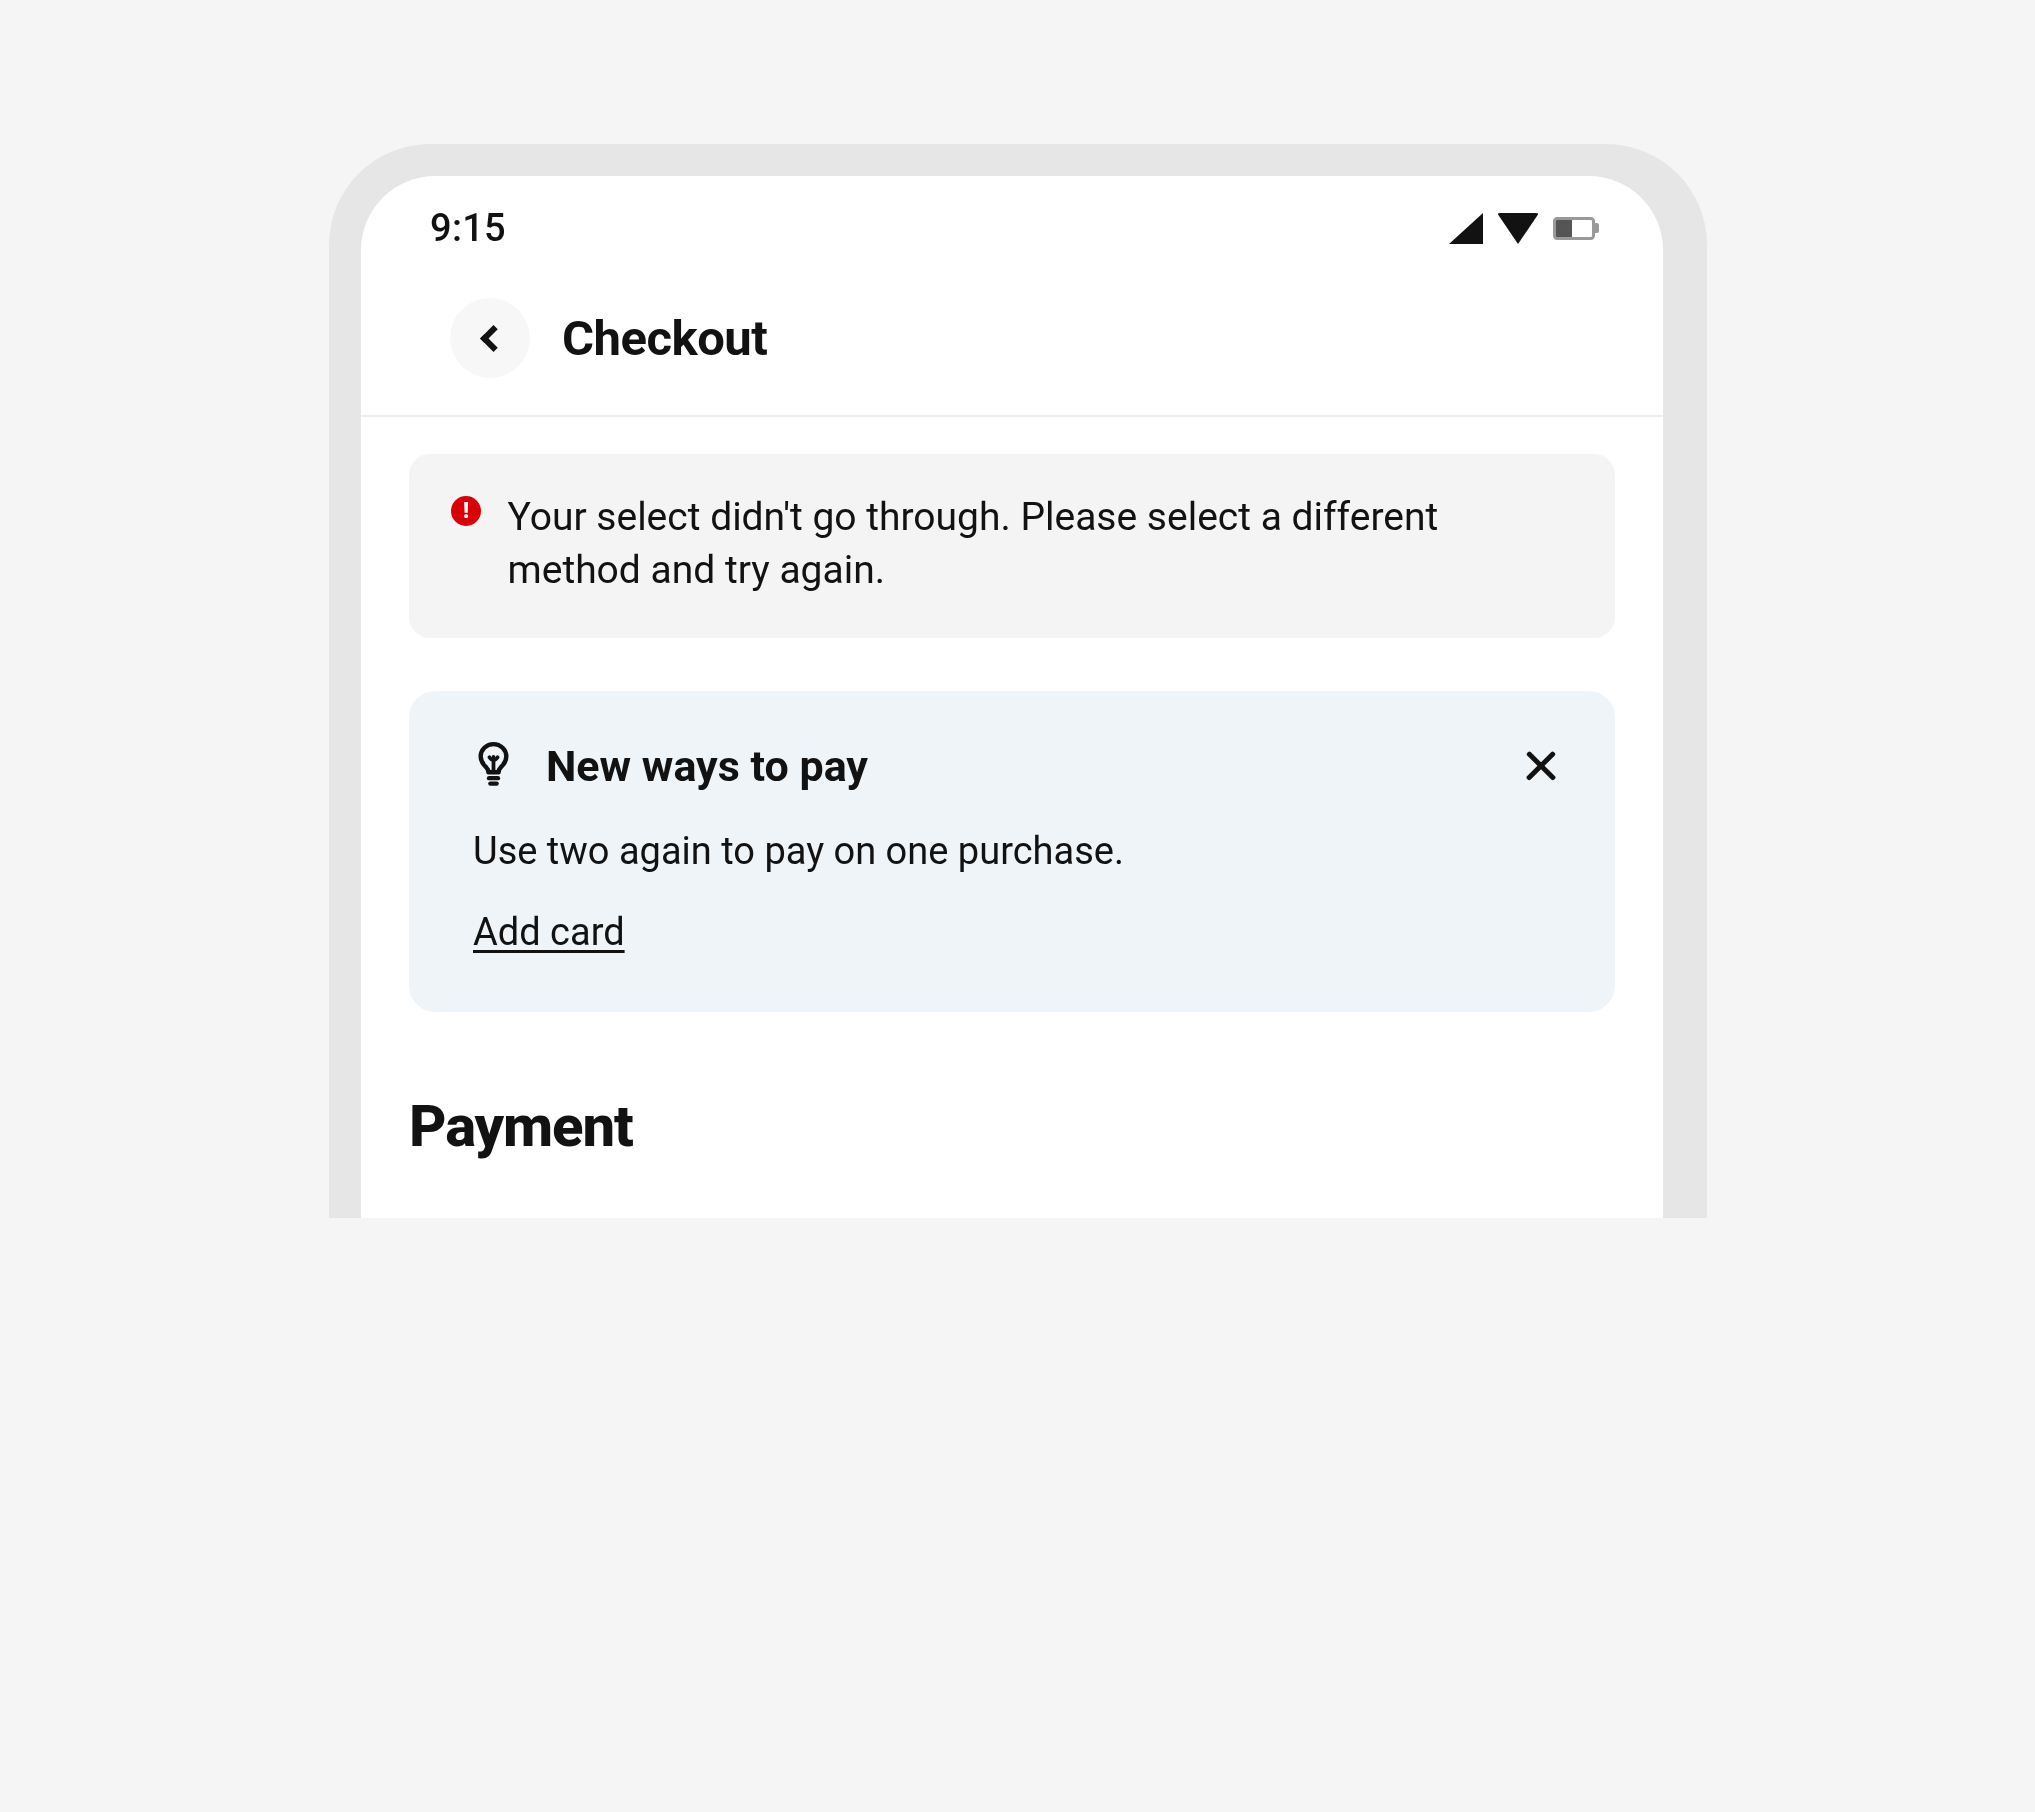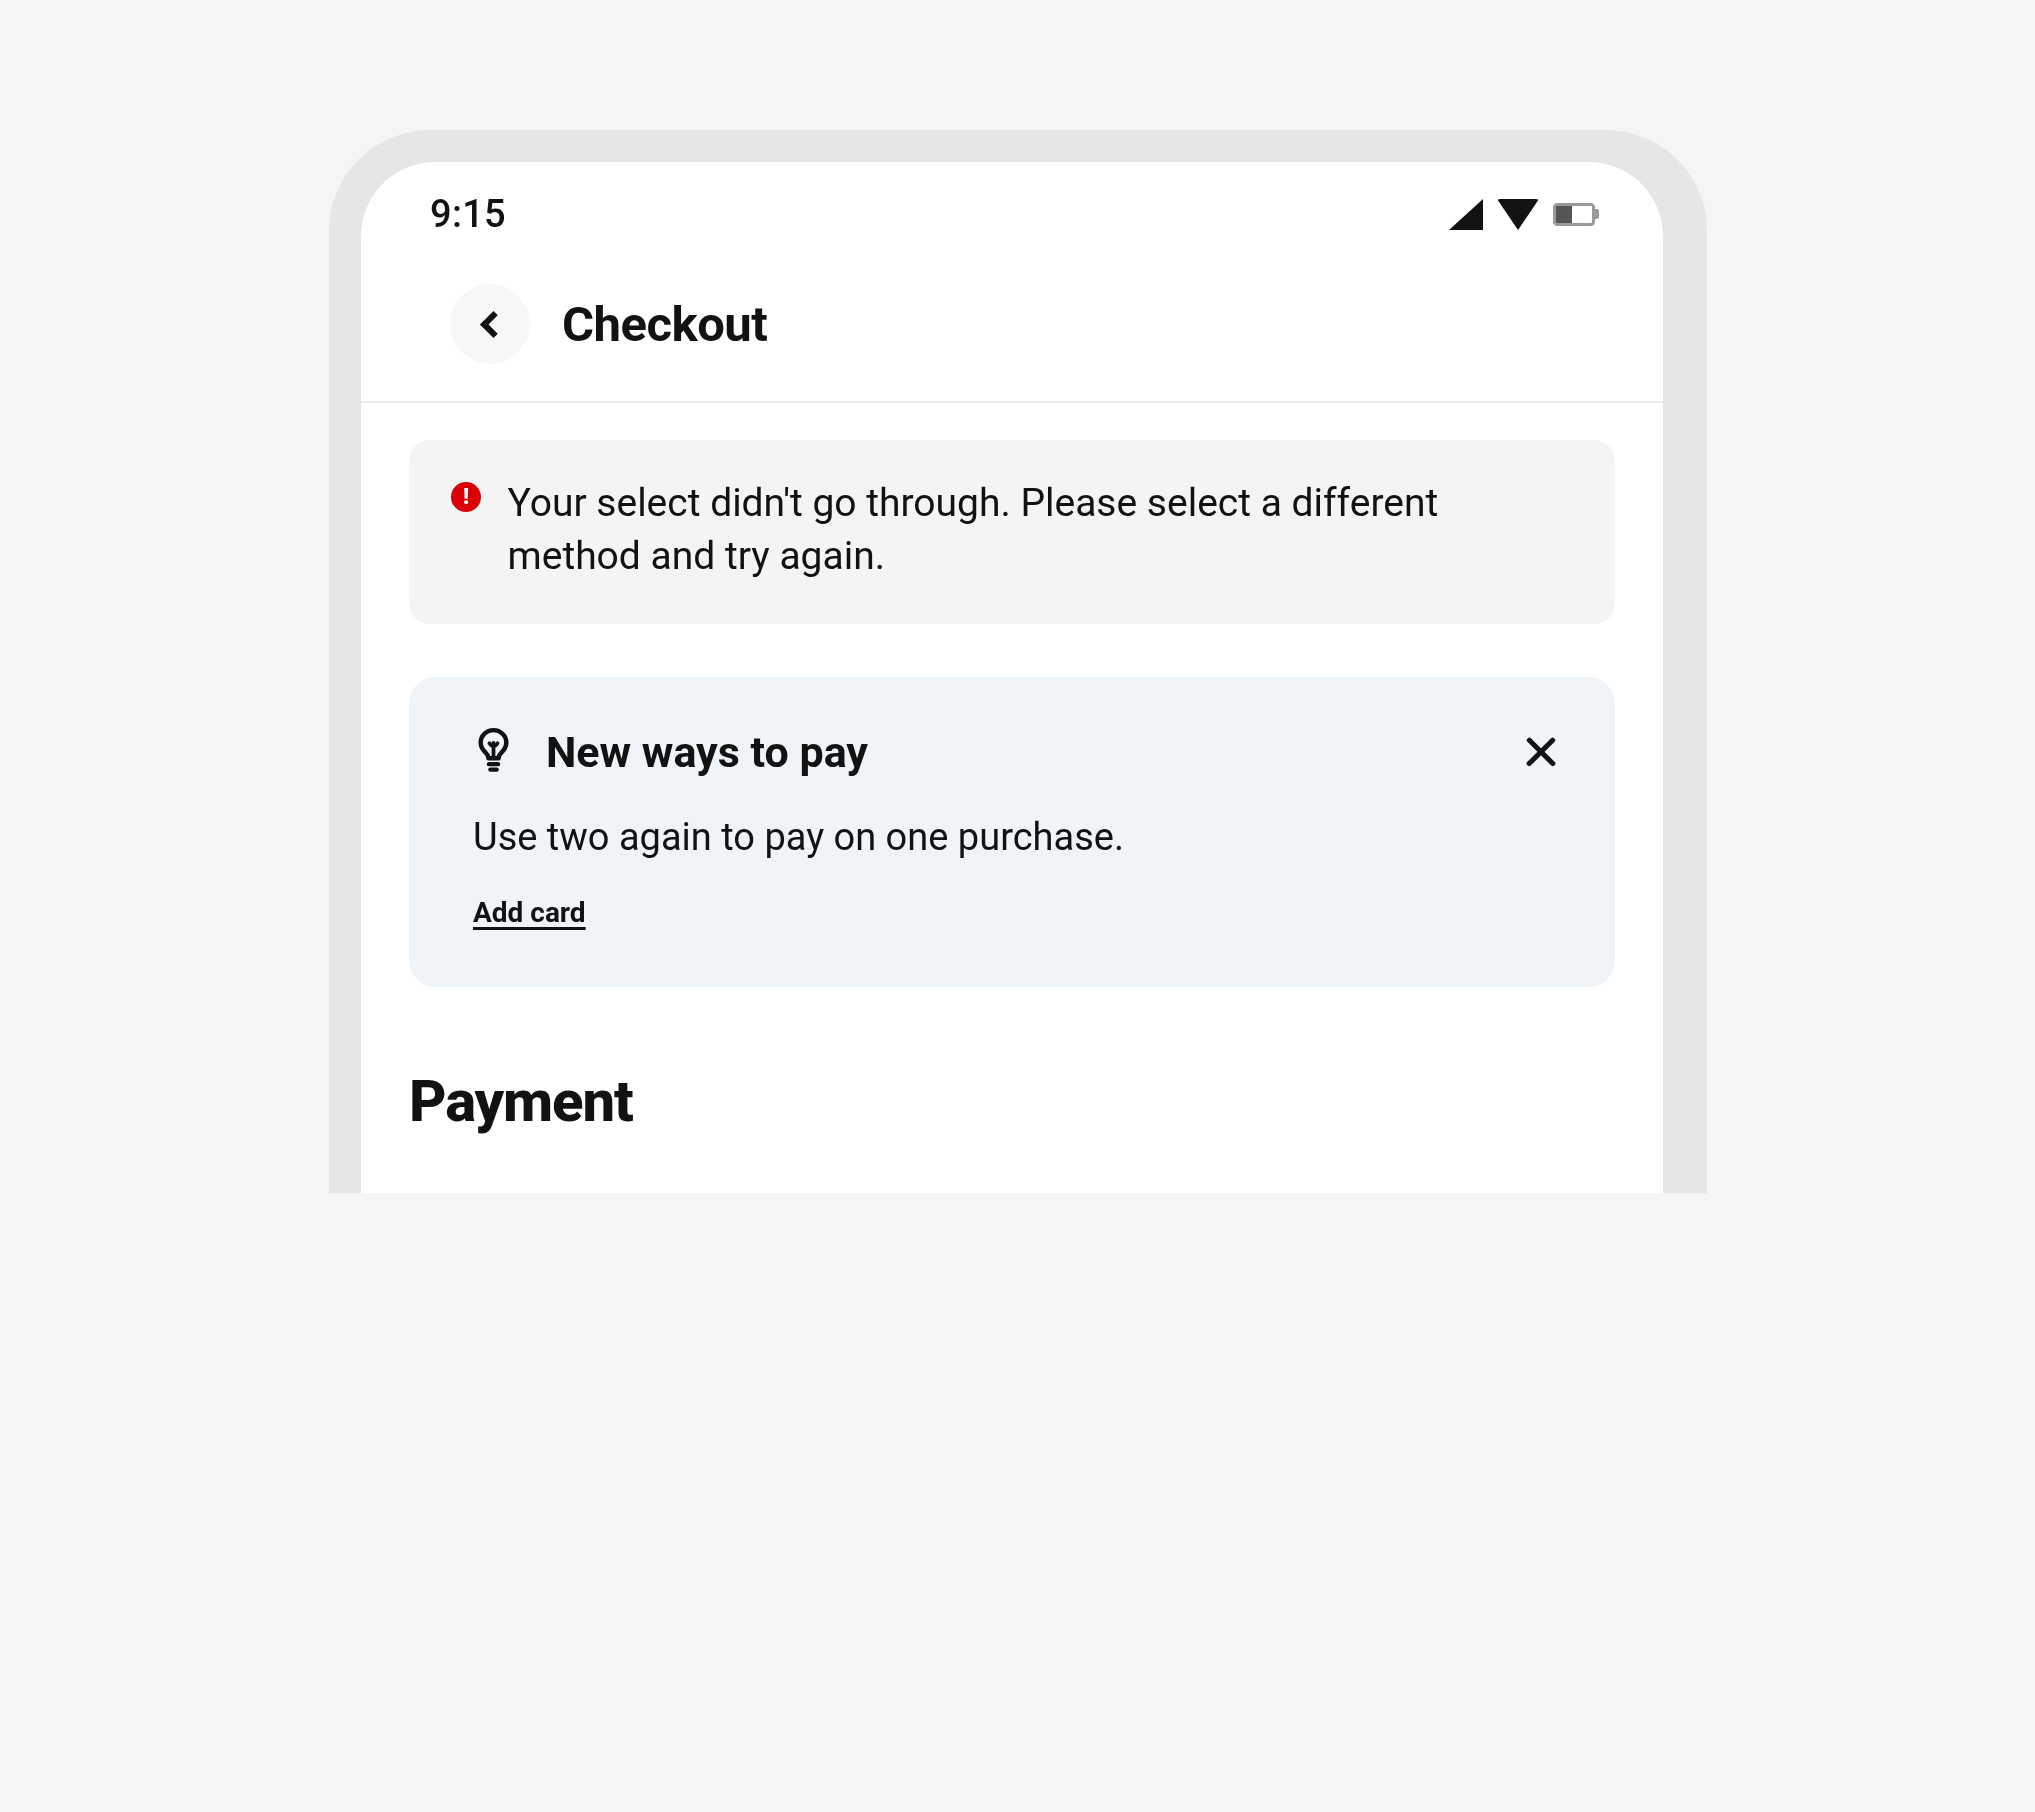--- a/index.html
+++ b/index.html
@@ -17,21 +17,21 @@
   body{
     background:var(--bg);
     width:2035px;
     height:1812px;
     position:relative;
     overflow:hidden;
   }
   .device{
     position:absolute;
     left:329px;
-    top:130px;
+    top:144px;
     width:1378px;
     border-radius:101px 101px 0 0;
     background:var(--device);
     padding:32px 44px 0 32px;
   }
   .screen{
     background:var(--screen);
     border-radius:74px 74px 0 0;
     width:100%;
     overflow:hidden;
@@ -157,22 +157,22 @@
   .close-x::after{transform:translate(-50%,-50%) rotate(-45deg);}
 
   .info-body{
     margin-top:37px;
     font-size:38px;
     color:var(--ink);
   }
   .info-action{
     display:inline-block;
     margin-top:37px;
-    font-size:28px;
-    font-weight:700;
+    font-size:38px;
+    font-weight:400;
     color:var(--ink);
     text-decoration:underline;
     text-underline-offset:5.3px;
     text-decoration-thickness:3.2px;
     cursor:pointer;
   }
 
   .section-title{
     margin-top:80px;
     font-size:58px;

